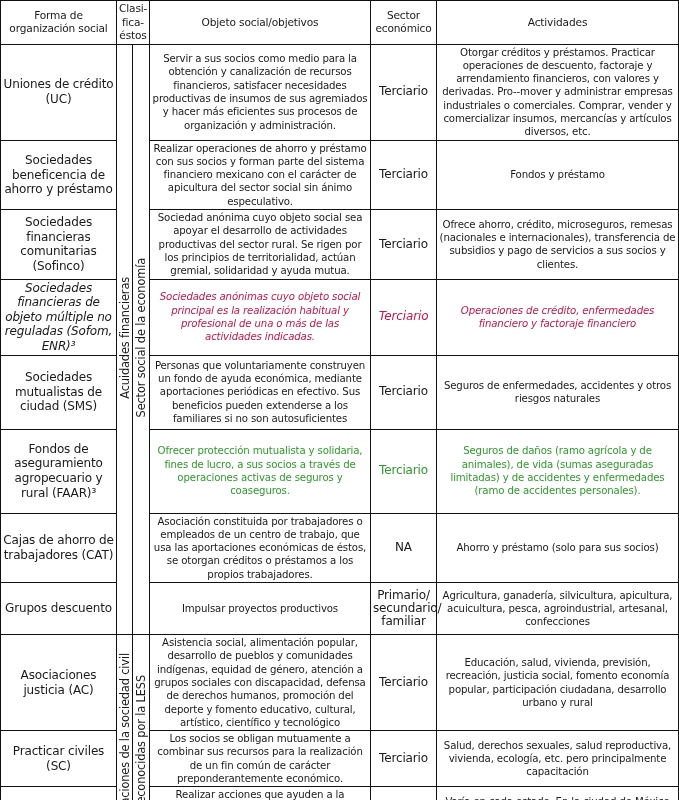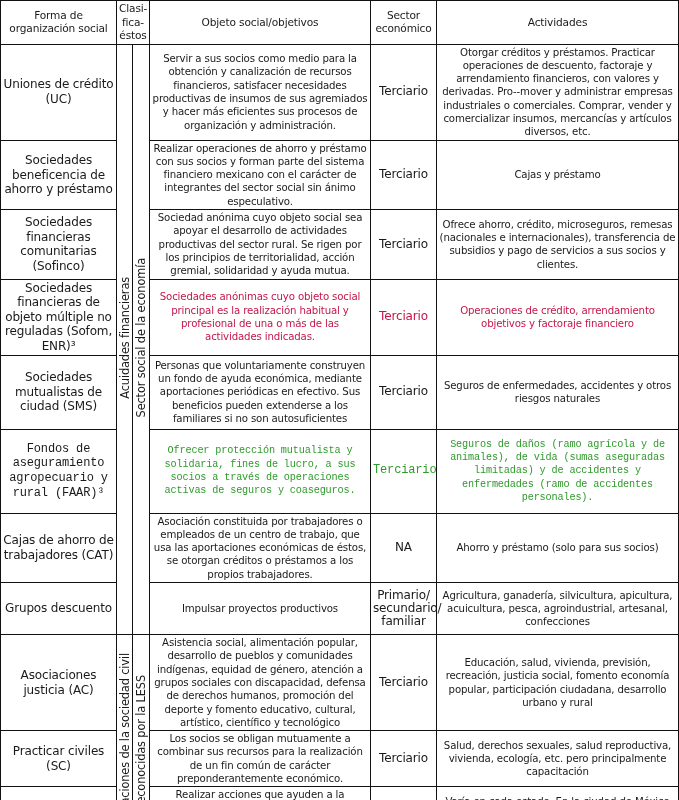--- a/index.html
+++ b/index.html
@@ -32,23 +32,23 @@
     display: inline-block;
     margin: 0 auto;
   }
   .red { color: #c4164a; }
   .green { color: #2f9a2c; }
   td.sector { font-size: 12px; }
   tr.hdr { height: 37px; }
   tr.r1 { height: 88px; }
   tr.r2 { height: 59px; }
   tr.r3 { height: 59px; margin-top: 17px; }
-  tr.r4 { height: 76px; }
+  tr.r4 { height: 76px; font-style: italic; }
   tr.r5 { height: 74px; }
-  tr.r6 { height: 84px; font-family: Liberation Mono, monospace; }
+  tr.r6 { height: 84px; }
   tr.r7 { height: 60px; }
   tr.r8 { height: 52px; }
   tr.r9 { height: 94px; }
   tr.r10 { height: 51px; }
   tr.r11 { height: 80px; }
 </style>
 </head>
 <body>
 
 <table class="orgs">
@@ -77,37 +77,37 @@
     <td class="vert" rowspan="8">
       <span class="vtext">Sector social de la economía</span>
     </td>
     <td>Servir a sus socios como medio para la obtención y canalización de recursos financieros, satisfacer necesidades productivas de insumos de sus agremiados y hacer más eficientes sus procesos de organización y administración.</td>
     <td class="sector">Terciario</td>
     <td>Otorgar créditos y préstamos. Practicar operaciones de descuento, factoraje y arrendamiento financieros, con valores y derivadas. Pro--mover y administrar empresas industriales o comerciales. Comprar, vender y comercializar insumos, mercancías y artículos diversos, etc.</td>
   </tr>
 
   <tr class="r2">
     <td class="name">Sociedades beneficencia de ahorro y préstamo</td>
-    <td>Realizar operaciones de ahorro y préstamo con sus socios y forman parte del sistema financiero mexicano con el carácter de integrantes del sector social sin ánimo especulativo.</td>
+    <td>Realizar operaciones de ahorro y préstamo con sus socios y forman parte del sistema financiero mexicano con el carácter de apicultura del sector social sin ánimo especulativo.</td>
     <td class="sector">Terciario</td>
-    <td>Cajas y préstamo</td>
+    <td>Fondos y préstamo</td>
   </tr>
 
   <tr class="r3">
     <td class="name">Sociedades financieras comunitarias (Sofinco)</td>
-    <td>Sociedad anónima cuyo objeto social sea apoyar el desarrollo de actividades productivas del sector rural. Se rigen por los principios de territorialidad, acción gremial, solidaridad y ayuda mutua.</td>
+    <td>Sociedad anónima cuyo objeto social sea apoyar el desarrollo de actividades productivas del sector rural. Se rigen por los principios de territorialidad, actúan gremial, solidaridad y ayuda mutua.</td>
     <td class="sector">Terciario</td>
     <td>Ofrece ahorro, crédito, microseguros, remesas (nacionales e internacionales), transferencia de subsidios y pago de servicios a sus socios y clientes.</td>
   </tr>
 
   <tr class="r4">
     <td class="name">Sociedades financieras de objeto múltiple no reguladas (Sofom, ENR)³</td>
     <td class="red">Sociedades anónimas cuyo objeto social principal es la realización habitual y profesional de una o más de las actividades indicadas.</td>
     <td class="sector red">Terciario</td>
-    <td class="red">Operaciones de crédito, arrendamiento objetivos y factoraje financiero</td>
+    <td class="red">Operaciones de crédito, enfermedades financiero y factoraje financiero</td>
   </tr>
 
   <tr class="r5">
     <td class="name">Sociedades mutualistas de ciudad (SMS)</td>
     <td>Personas que voluntariamente construyen un fondo de ayuda económica, mediante aportaciones periódicas en efectivo. Sus beneficios pueden extenderse a los familiares si no son autosuficientes</td>
     <td class="sector">Terciario</td>
     <td>Seguros de enfermedades, accidentes y otros riesgos naturales</td>
   </tr>
 
   <tr class="r6">

